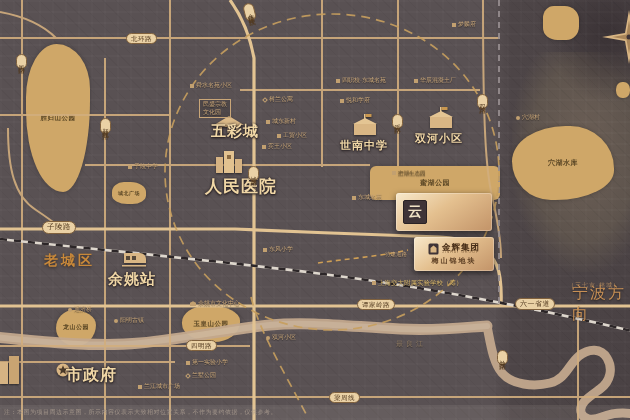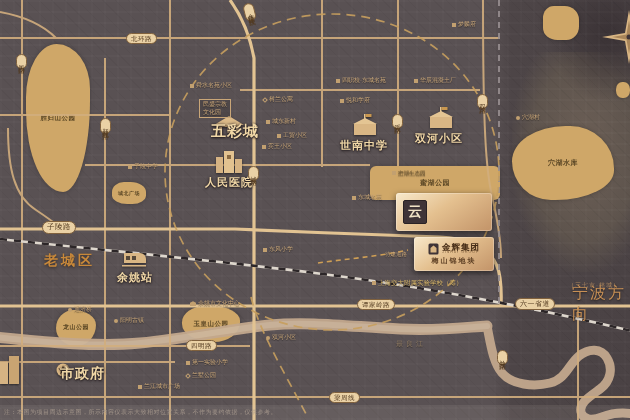--- a/index.html
+++ b/index.html
@@ -151,47 +151,47 @@
           <rect x="16.5" y="13" width="3" height="6" fill="#dcba88"></rect>
           <rect x="25" y="13" width="3" height="6" fill="#dcba88"></rect>
         </svg></div>
       <div class="lbl poi-label" style="left: 211px; top: 122px; font-size: 15px;">五彩城</div>
       <div class="poi-icon" style="left: 215px; top: 148px;"><svg width="28" height="26" viewBox="0 0 28 26">
           <rect x="1" y="9" width="7" height="16" fill="#d6b383"></rect>
           <rect x="9" y="3" width="10" height="22" fill="#e2c290"></rect>
           <rect x="20" y="11" width="7" height="14" fill="#d6b383"></rect>
           <rect x="12" y="7" width="4" height="4" fill="#8a6a42"></rect>
         </svg></div>
-      <div class="lbl poi-label" style="left: 205px; top: 175px; font-size: 11px;">人民医院</div>
+      <div class="lbl poi-label" style="left: 205px; top: 175px; font-size: 17px;">人民医院</div>
       <div class="poi-icon" style="left: 352px; top: 114px;"><svg width="26" height="22" viewBox="0 0 26 22">
           <rect x="2" y="10" width="22" height="11" fill="#d9b684"></rect>
           <path d="M1,10 L13,4 L25,10 Z" fill="#e4c593"></path>
           <rect x="12" y="0" width="1.5" height="5" fill="#e4c593"></rect>
           <rect x="13.5" y="0" width="6" height="3" fill="#c9974f"></rect>
         </svg></div>
       <div class="lbl poi-label" style="left: 340px; top: 138px; font-size: 11px;">世南中学</div>
       <div class="poi-icon" style="left: 428px; top: 107px;"><svg width="26" height="22" viewBox="0 0 26 22">
           <rect x="2" y="10" width="22" height="11" fill="#d9b684"></rect>
           <path d="M1,10 L13,4 L25,10 Z" fill="#e4c593"></path>
           <rect x="12" y="0" width="1.5" height="5" fill="#e4c593"></rect>
           <rect x="13.5" y="0" width="6" height="3" fill="#c9974f"></rect>
         </svg></div>
       <div class="lbl poi-label" style="left: 415px; top: 131px; font-size: 11px;">双河小区</div>
       <div class="poi-icon" style="left: 120px; top: 252px;"><svg width="28" height="16" viewBox="0 0 28 16">
           <path d="M4,1 h16 a6,6 0 0 1 6,6 v4 h-22 Z" fill="#d9b684"></path>
           <rect x="6" y="4" width="4" height="4" fill="#57493a"></rect>
           <rect x="12" y="4" width="4" height="4" fill="#57493a"></rect>
           <rect x="2" y="13" width="24" height="1.5" fill="#d9b684"></rect>
         </svg></div>
-      <div class="lbl poi-label" style="left: 117px; top: 270px; font-size: 11px; text-align: center;">余姚站</div>
+      <div class="lbl poi-label" style="left: 108px; top: 270px; font-size: 15px; text-align: center;">余姚站</div>
       <div class="poi-icon" style="left: 56px; top: 363px;"><svg width="14" height="14" viewBox="0 0 14 14">
           <circle cx="7" cy="7" r="6.5" fill="#d9b684"></circle>
           <path d="M7,2.2 L8.3,5.4 L11.8,5.6 L9.1,7.8 L10,11.2 L7,9.3 L4,11.2 L4.9,7.8 L2.2,5.6 L5.7,5.4 Z" fill="#4a3a2a"></path>
         </svg></div>
-      <div class="lbl poi-label" style="left: 60px; top: 365px; font-size: 14px;">市政府</div>
+      <div class="lbl poi-label" style="left: 66px; top: 365px; font-size: 16px;">市政府</div>
       <div class="poi-icon" style="left: 0px; top: 356px;"><svg width="20" height="28" viewBox="0 0 20 28">
           <rect x="0" y="6" width="8" height="22" fill="#d6b383"></rect>
           <rect x="9" y="0" width="10" height="28" fill="#c9a472"></rect>
         </svg></div>
       <div class="lbl tiny" style="left: 190px; top: 82px; font-size: 6px;">
         <span class="ti sq"></span>
         <span>舜水名苑小区</span>
       </div>
       <div class="lbl tiny boxed" style="left: 199px; top: 99px; font-size: 6px;"><span>民盛宗教
 文化园</span></div>

